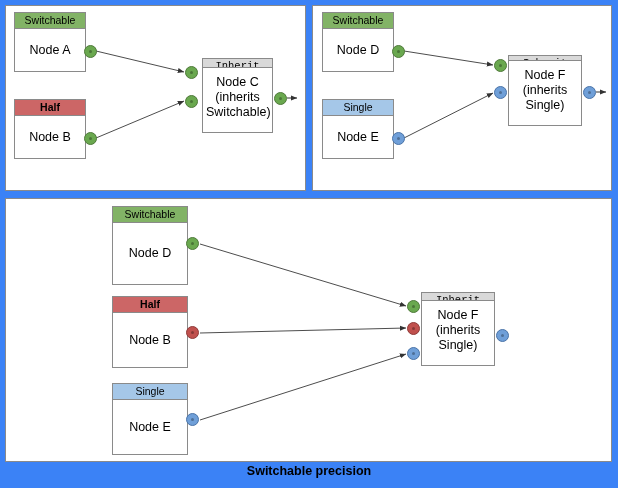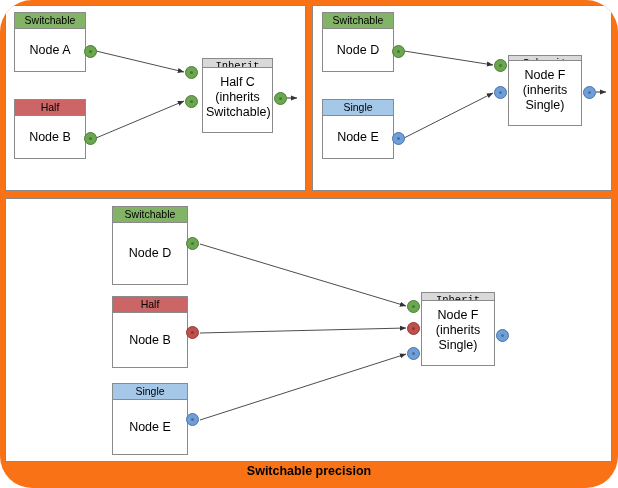--- a/index.html
+++ b/index.html
@@ -8,23 +8,22 @@
     background: #ffffff;
   }
   body {
     font-family: "Liberation Sans", sans-serif;
     -webkit-font-smoothing: antialiased;
   }
   #canvas {
     position: relative;
     width: 618px;
     height: 488px;
-    background: #f97316;
+    background: #3b82f6;
     overflow: hidden;
-    border-radius: 32px;
   }
   .panel {
     position: absolute;
     background: #ffffff;
     border: 1px solid #8a8a8a;
     box-sizing: border-box;
   }
   .node {
     position: absolute;
     box-sizing: border-box;
@@ -39,21 +38,21 @@
     height: 16px;
     line-height: 15px;
     text-align: center;
     font-size: 10.5px;
     color: #000000;
     border-bottom: 1px solid #8a8a8a;
     overflow: hidden;
     white-space: nowrap;
   }
   .node-header.green { background: #82b366; }
-  .node-header.red   { background: #cc6666; }
+  .node-header.red   { background: #cc6666; font-weight: bold; }
   .node-header.blue  { background: #a5c7e8; }
   .node-header.grey  { background: #d9d9d9; font-family: Liberation Mono, monospace; }
   .node-body {
     flex: 1;
     display: flex;
     align-items: center;
     justify-content: center;
     text-align: center;
     font-size: 12.5px;
     color: #000000;
@@ -147,21 +146,21 @@
     <div class="node-body">Node B</div>
   </div>
   <div class="port green" style="left:84px; top:132px;">
       <span class="dot"></span>
     </div>
 
   <div class="node" style="left:202px; top:58px; width:71px; height:75px;">
     <div class="node-header grey">Inherit</div>
     <div class="node-body top-align">
       <div style="width:100%">
-        <div>Half C</div>
+        <div>Node C</div>
         <div>(inherits</div>
         <div>Switchable)</div>
       </div>
     </div>
   </div>
   <div class="port green" style="left:185px; top:66px;">
       <span class="dot"></span>
     </div>
   <div class="port green" style="left:185px; top:95px;">
       <span class="dot"></span>

